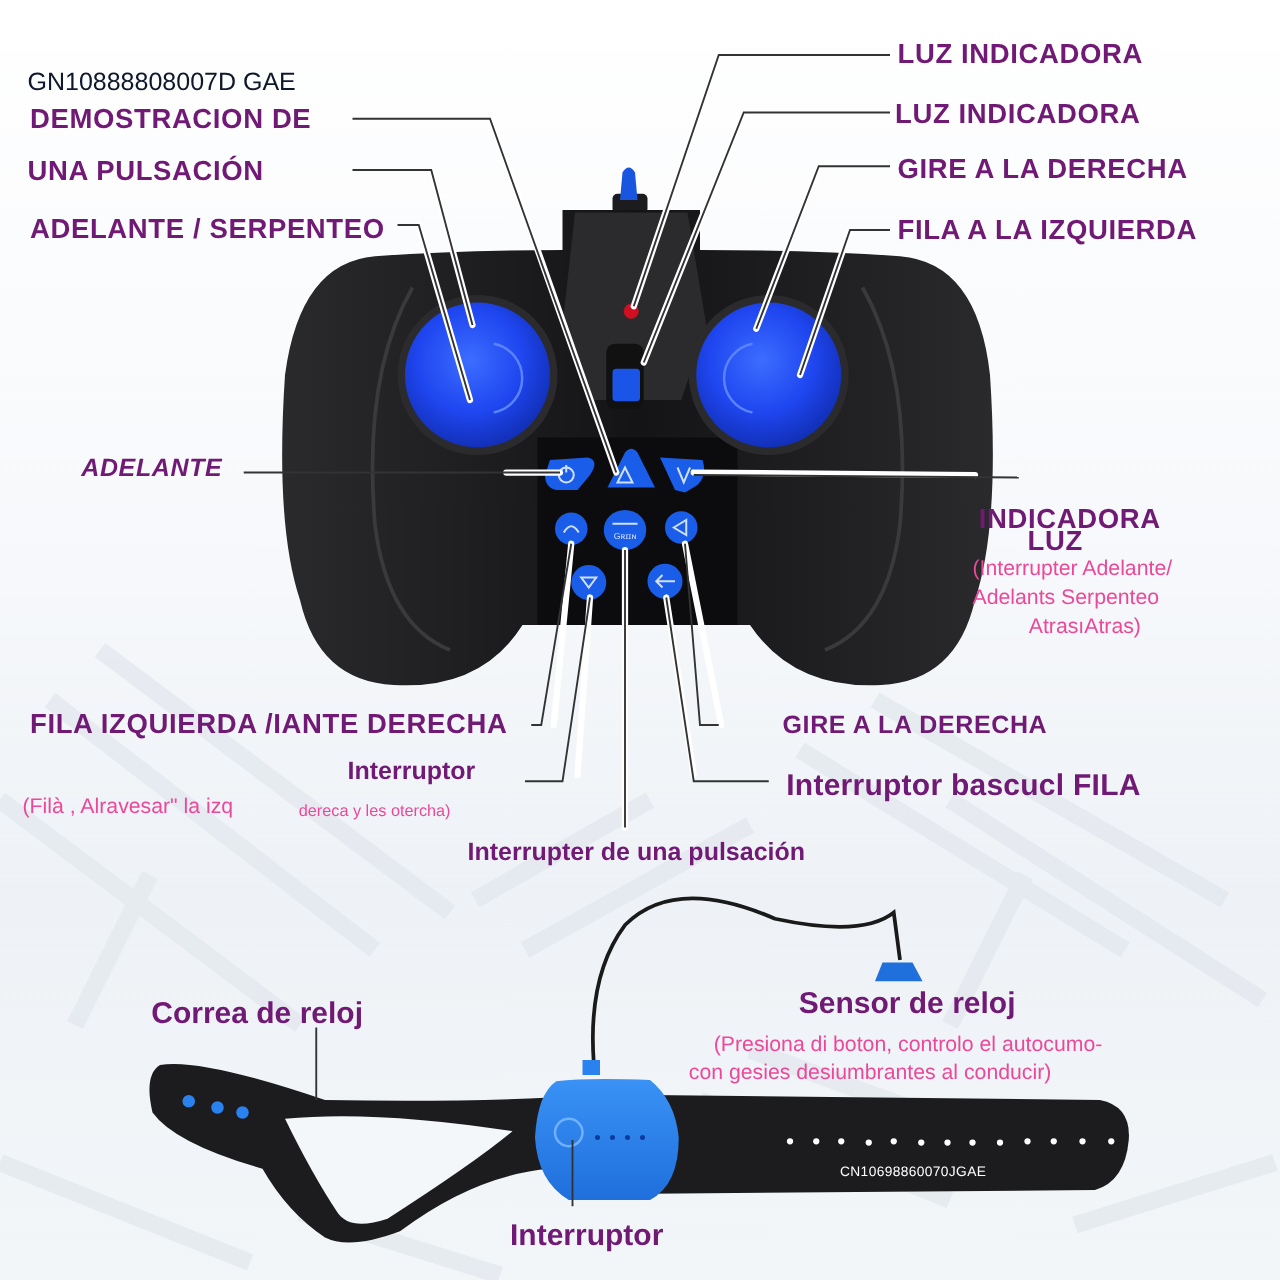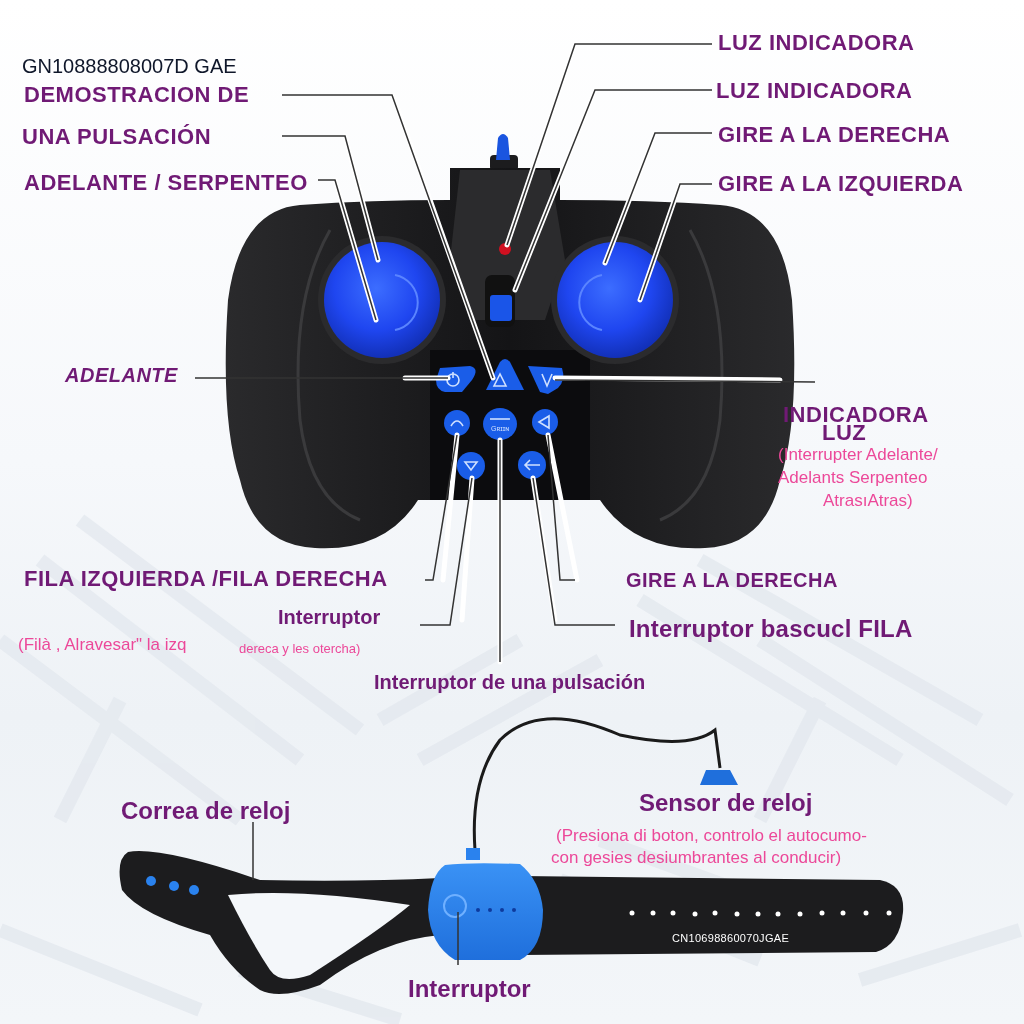--- a/index.html
+++ b/index.html
@@ -180,37 +180,37 @@
     <path d="M615 625 L555 625 L533 478"></path>
     <path d="M253 822 L253 880"></path>
     <path d="M458 965 L458 912"></path>
   </g>
 </svg>
 
 <div class="lbl big" style="left:24px;top:82px;">DEMOSTRACION DE</div>
 <div class="lbl big" style="left:22px;top:124px;">UNA PULSACIÓN</div>
 <div class="lbl big" style="left:24px;top:170px;">ADELANTE / SERPENTEO</div>
 <div class="lbl reg" style="left:65px;top:364px;font-style:italic;">ADELANTE</div>
-<div class="lbl big" style="left:24px;top:566px;">FILA IZQUIERDA /FILA DERECHA</div>
+<div class="lbl big" style="left:24px;top:566px;">FILA IZQUIERDA /IANTE DERECHA</div>
 <div class="lbl reg" style="left:278px;top:606px;font-weight:bold;letter-spacing:0;">Interruptor</div>
 <div class="note" style="left:18px;top:633px;">(Filà , Alravesar" la izq</div>
 <div class="note small" style="left:239px;top:637px;">dereca y les otercha)</div>
 
 <div class="lbl big" style="left:718px;top:30px;">LUZ INDICADORA</div>
 <div class="lbl big" style="left:716px;top:78px;">LUZ INDICADORA</div>
 <div class="lbl big" style="left:718px;top:122px;">GIRE A LA DERECHA</div>
-<div class="lbl big" style="left:718px;top:171px;">GIRE A LA IZQUIERDA</div>
+<div class="lbl big" style="left:718px;top:171px;">FILA A LA IZQUIERDA</div>
 <div class="lbl big" style="left:822px;top:372px;margin-top:48px;">LUZ</div>
 <div class="lbl big" style="left:783px;top:402px;">INDICADORA</div>
 <div class="note" style="left:778px;top:443px;">(Interrupter Adelante/</div>
 <div class="note" style="left:778px;top:466px;">Adelants Serpenteo</div>
 <div class="note" style="left:823px;top:489px;">AtrasıAtras)</div>
 <div class="lbl reg" style="left:626px;top:569px;">GIRE A LA DERECHA</div>
 <div class="lbl" style="left:629px;top:615px;font-size:24px;letter-spacing:0.2px;">Interruptor bascucl FILA</div>
 
-<div class="lbl" style="left:374px;top:671px;font-size:20px;letter-spacing:0;">Interruptor de una pulsación</div>
+<div class="lbl" style="left:374px;top:671px;font-size:20px;letter-spacing:0;">Interrupter de una pulsación</div>
 
 <div class="lbl" style="left:121px;top:797px;font-size:24px;letter-spacing:0;">Correa de reloj</div>
 <div class="lbl" style="left:639px;top:789px;font-size:24px;letter-spacing:0;">Sensor de reloj</div>
-<div class="note" style="left:556px;top:824px;">(Presiona di boton, controlo el autocumo-</div>
+<div class="note" style="left:571px;top:824px;">(Presiona di boton, controlo el autocumo-</div>
 <div class="note" style="left:551px;top:846px;">con gesies desiumbrantes al conducir)</div>
 <div class="lbl" style="left:408px;top:975px;font-size:24px;letter-spacing:0;">Interruptor</div>
 <div class="serial" style="left:672px;top:932px;">CN10698860070JGAE</div>
 
 </body></html>

